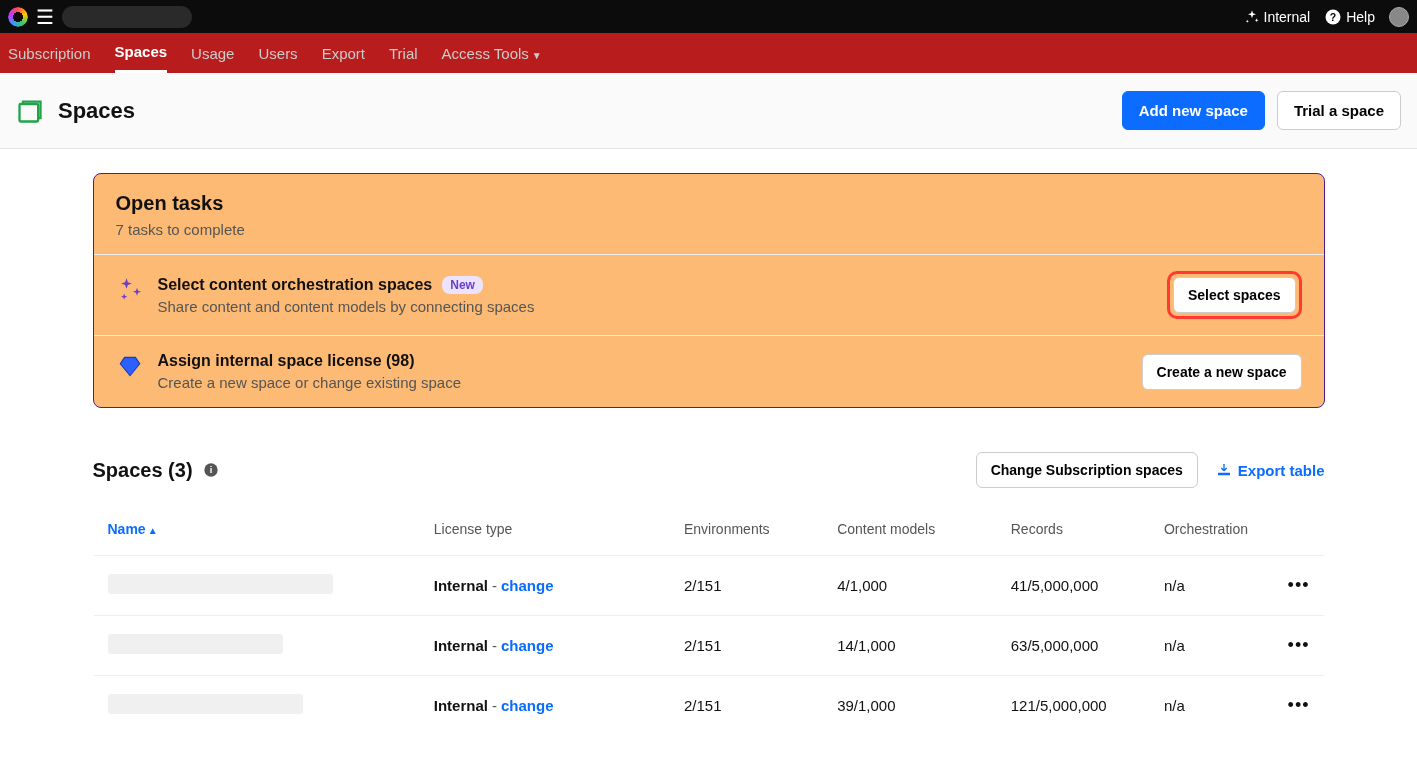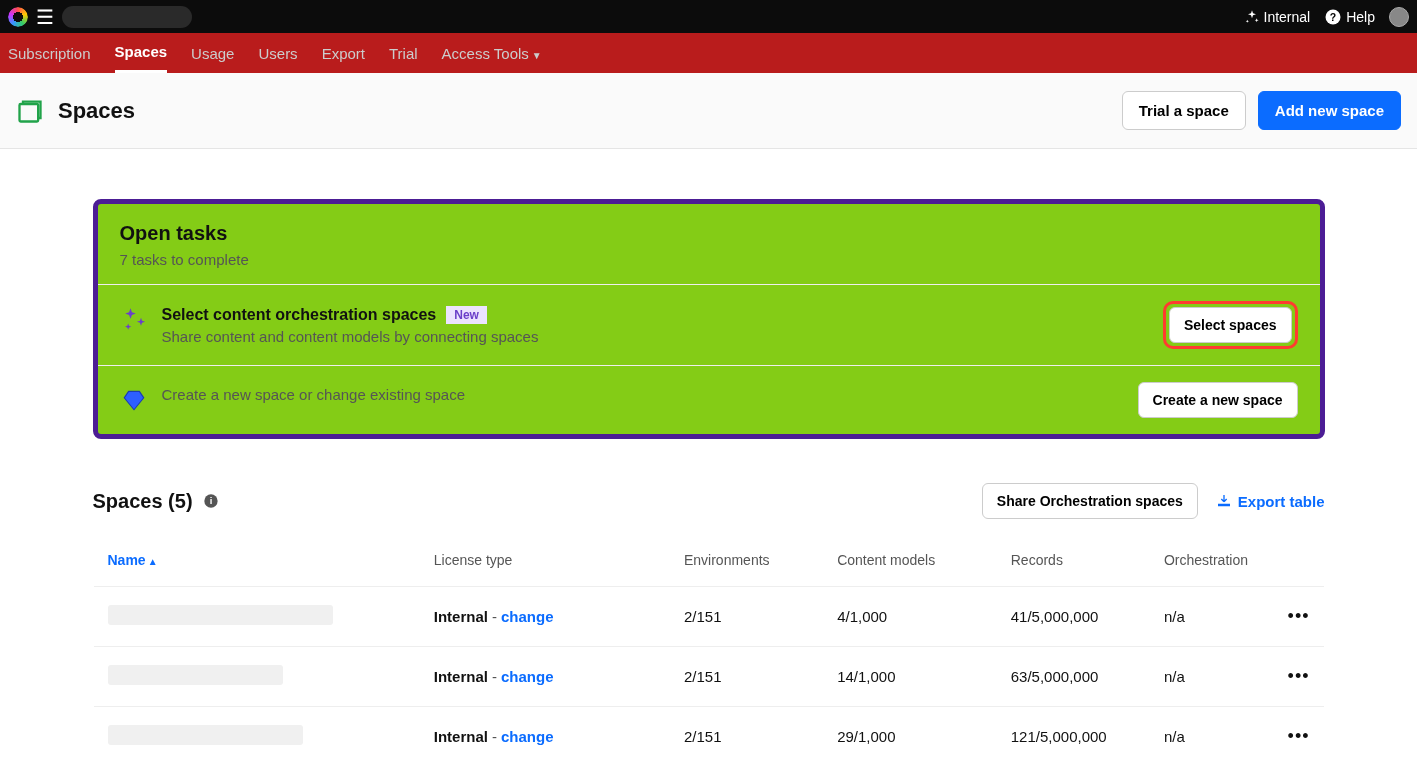--- a/index.html
+++ b/index.html
@@ -23,31 +23,31 @@
   .ph-left { display: flex; align-items: center; gap: 14px; }
   .spaces-icon { width: 28px; height: 28px; }
   .ph-title { font-size: 22px; font-weight: 700; }
   .ph-actions { display: flex; gap: 12px; }
   .btn { border-radius: 6px; padding: 10px 16px; font-size: 15px; font-weight: 600; cursor: pointer; border: 1px solid #ccc; background: #fff; }
   .btn.primary { background: #0b6cff; border-color: #0b6cff; color: #fff; }
   .btn.small { font-size: 14px; padding: 9px 14px; }
   
   .content { max-width: 1232px; margin: 0 auto; padding: 24px 0 40px; }
   
-  .card { border: 5px solid #4c1d95; border-radius: 8px; background: #84cc16; margin-top: 26px; }
+  .card { border: 1px solid #4c1d95; border-radius: 8px; background: #fdba74; }
   .card-header { padding: 18px 22px 16px; }
   .card-header h2 { font-size: 20px; font-weight: 700; margin-bottom: 6px; }
   .card-header p { color: #555; font-size: 15px; }
   
   .task-row { display: flex; align-items: center; justify-content: space-between; padding: 16px 22px; border-top: 1px solid #eee; }
   .task-left { display: flex; align-items: flex-start; gap: 14px; }
   .task-icon { width: 28px; height: 28px; flex-shrink: 0; display:flex; align-items:center; justify-content:center; }
   .task-title-row { display: flex; align-items: center; gap: 10px; margin-bottom: 4px; }
   .task-title { font-size: 16px; font-weight: 700; }
-  .badge { background: #ece3ff; color: #6b3fc9; font-size: 12px; font-weight:600; padding: 2px 8px; border-radius: 0; }
+  .badge { background: #ece3ff; color: #6b3fc9; font-size: 12px; font-weight:600; padding: 2px 8px; border-radius: 8px; }
   .task-desc { color: #555; font-size: 15px; }
   .highlight-box { border: 3px solid #ff3b30; border-radius: 10px; padding: 3px; }
   
   .section-head { display: flex; align-items: center; justify-content: space-between; margin: 44px 0 14px; }
   .sh-left { display: flex; align-items: center; gap: 10px; }
   .sh-title { font-size: 20px; font-weight: 700; }
   .info-icon { color:#555; }
   .sh-right { display: flex; align-items: center; gap: 18px; }
   .link-blue { color: #0b6cff; font-weight: 600; cursor: pointer; display:flex; align-items:center; gap:6px; font-size:15px;}
   
@@ -107,22 +107,22 @@
 
 <div class="page-header">
   <div class="ph-left">
     <svg class="spaces-icon" viewBox="0 0 24 24" width="28" height="28">
       <rect x="3" y="6" width="16" height="15" rx="1" fill="none" stroke="#21a34a" stroke-width="2"></rect>
       <path d="M6 6 V4 H21 V18 H19" fill="none" stroke="#21a34a" stroke-width="2"></path>
     </svg>
     <div class="ph-title">Spaces</div>
   </div>
   <div class="ph-actions">
+    <button class="btn primary">Add new space</button>
     <button class="btn">Trial a space</button>
-    <button class="btn primary">Add new space</button>
   </div>
 </div>
 
 <div class="content">
 
   <div class="card">
     <div class="card-header">
       <h2>Open tasks</h2>
       <p>7 tasks to complete</p>
     </div>
@@ -149,37 +149,40 @@
 
     <div class="task-row">
       <div class="task-left">
         <div class="task-icon">
           <svg width="26" height="26" viewBox="0 0 24 24">
               <polygon points="7,4 17,4 21,10 12,21 3,10" fill="#2d5fff"></polygon>
               <polygon points="7,4 17,4 21,10 12,21 3,10" fill="none" stroke="#1b3db0" stroke-width="1"></polygon>
             </svg>
         </div>
         <div>
+          <div class="task-title-row">
+            <span class="task-title">Assign internal space license (98)</span>
+          </div>
           <div class="task-desc">Create a new space or change existing space</div>
         </div>
       </div>
       <button class="btn small">Create a new space</button>
     </div>
   </div>
 
   <div class="section-head">
     <div class="sh-left">
-      <span class="sh-title">Spaces (5)</span>
+      <span class="sh-title">Spaces (3)</span>
       <svg width="16" height="16" viewBox="0 0 24 24" class="info-icon">
           <circle cx="12" cy="12" r="10" fill="#555"></circle>
           <text x="12" y="17" font-size="14" font-weight="bold" text-anchor="middle" fill="#fff">i</text>
         </svg>
     </div>
     <div class="sh-right">
-      <button class="btn small">Share Orchestration spaces</button>
+      <button class="btn small">Change Subscription spaces</button>
       <span class="link-blue">
         <svg width="16" height="16" viewBox="0 0 24 24">
             <path fill="#0b6cff" d="M12 3v10m0 0l-4-4m4 4l4-4M4 17h16v2H4z" stroke="#0b6cff" stroke-width="2"></path>
           </svg>
         <span>Export table</span>
       </span>
     </div>
   </div>
 
   <table class="table">
@@ -212,21 +215,21 @@
     <td>2/151</td>
     <td>14/1,000</td>
     <td>63/5,000,000</td>
     <td class="col-orch">n/a</td>
     <td style="text-align:right"><span class="more-icon">•••</span></td>
   </tr>
         <tr>
     <td><span class="name-redact" style="width:195px"></span></td>
     <td><span class="license">Internal</span><span class="dash">-</span><span class="change-link">change</span></td>
     <td>2/151</td>
-    <td>29/1,000</td>
+    <td>39/1,000</td>
     <td>121/5,000,000</td>
     <td class="col-orch">n/a</td>
     <td style="text-align:right"><span class="more-icon">•••</span></td>
   </tr>
       </tbody>
   </table>
 
 </div>
 
 </body></html>

